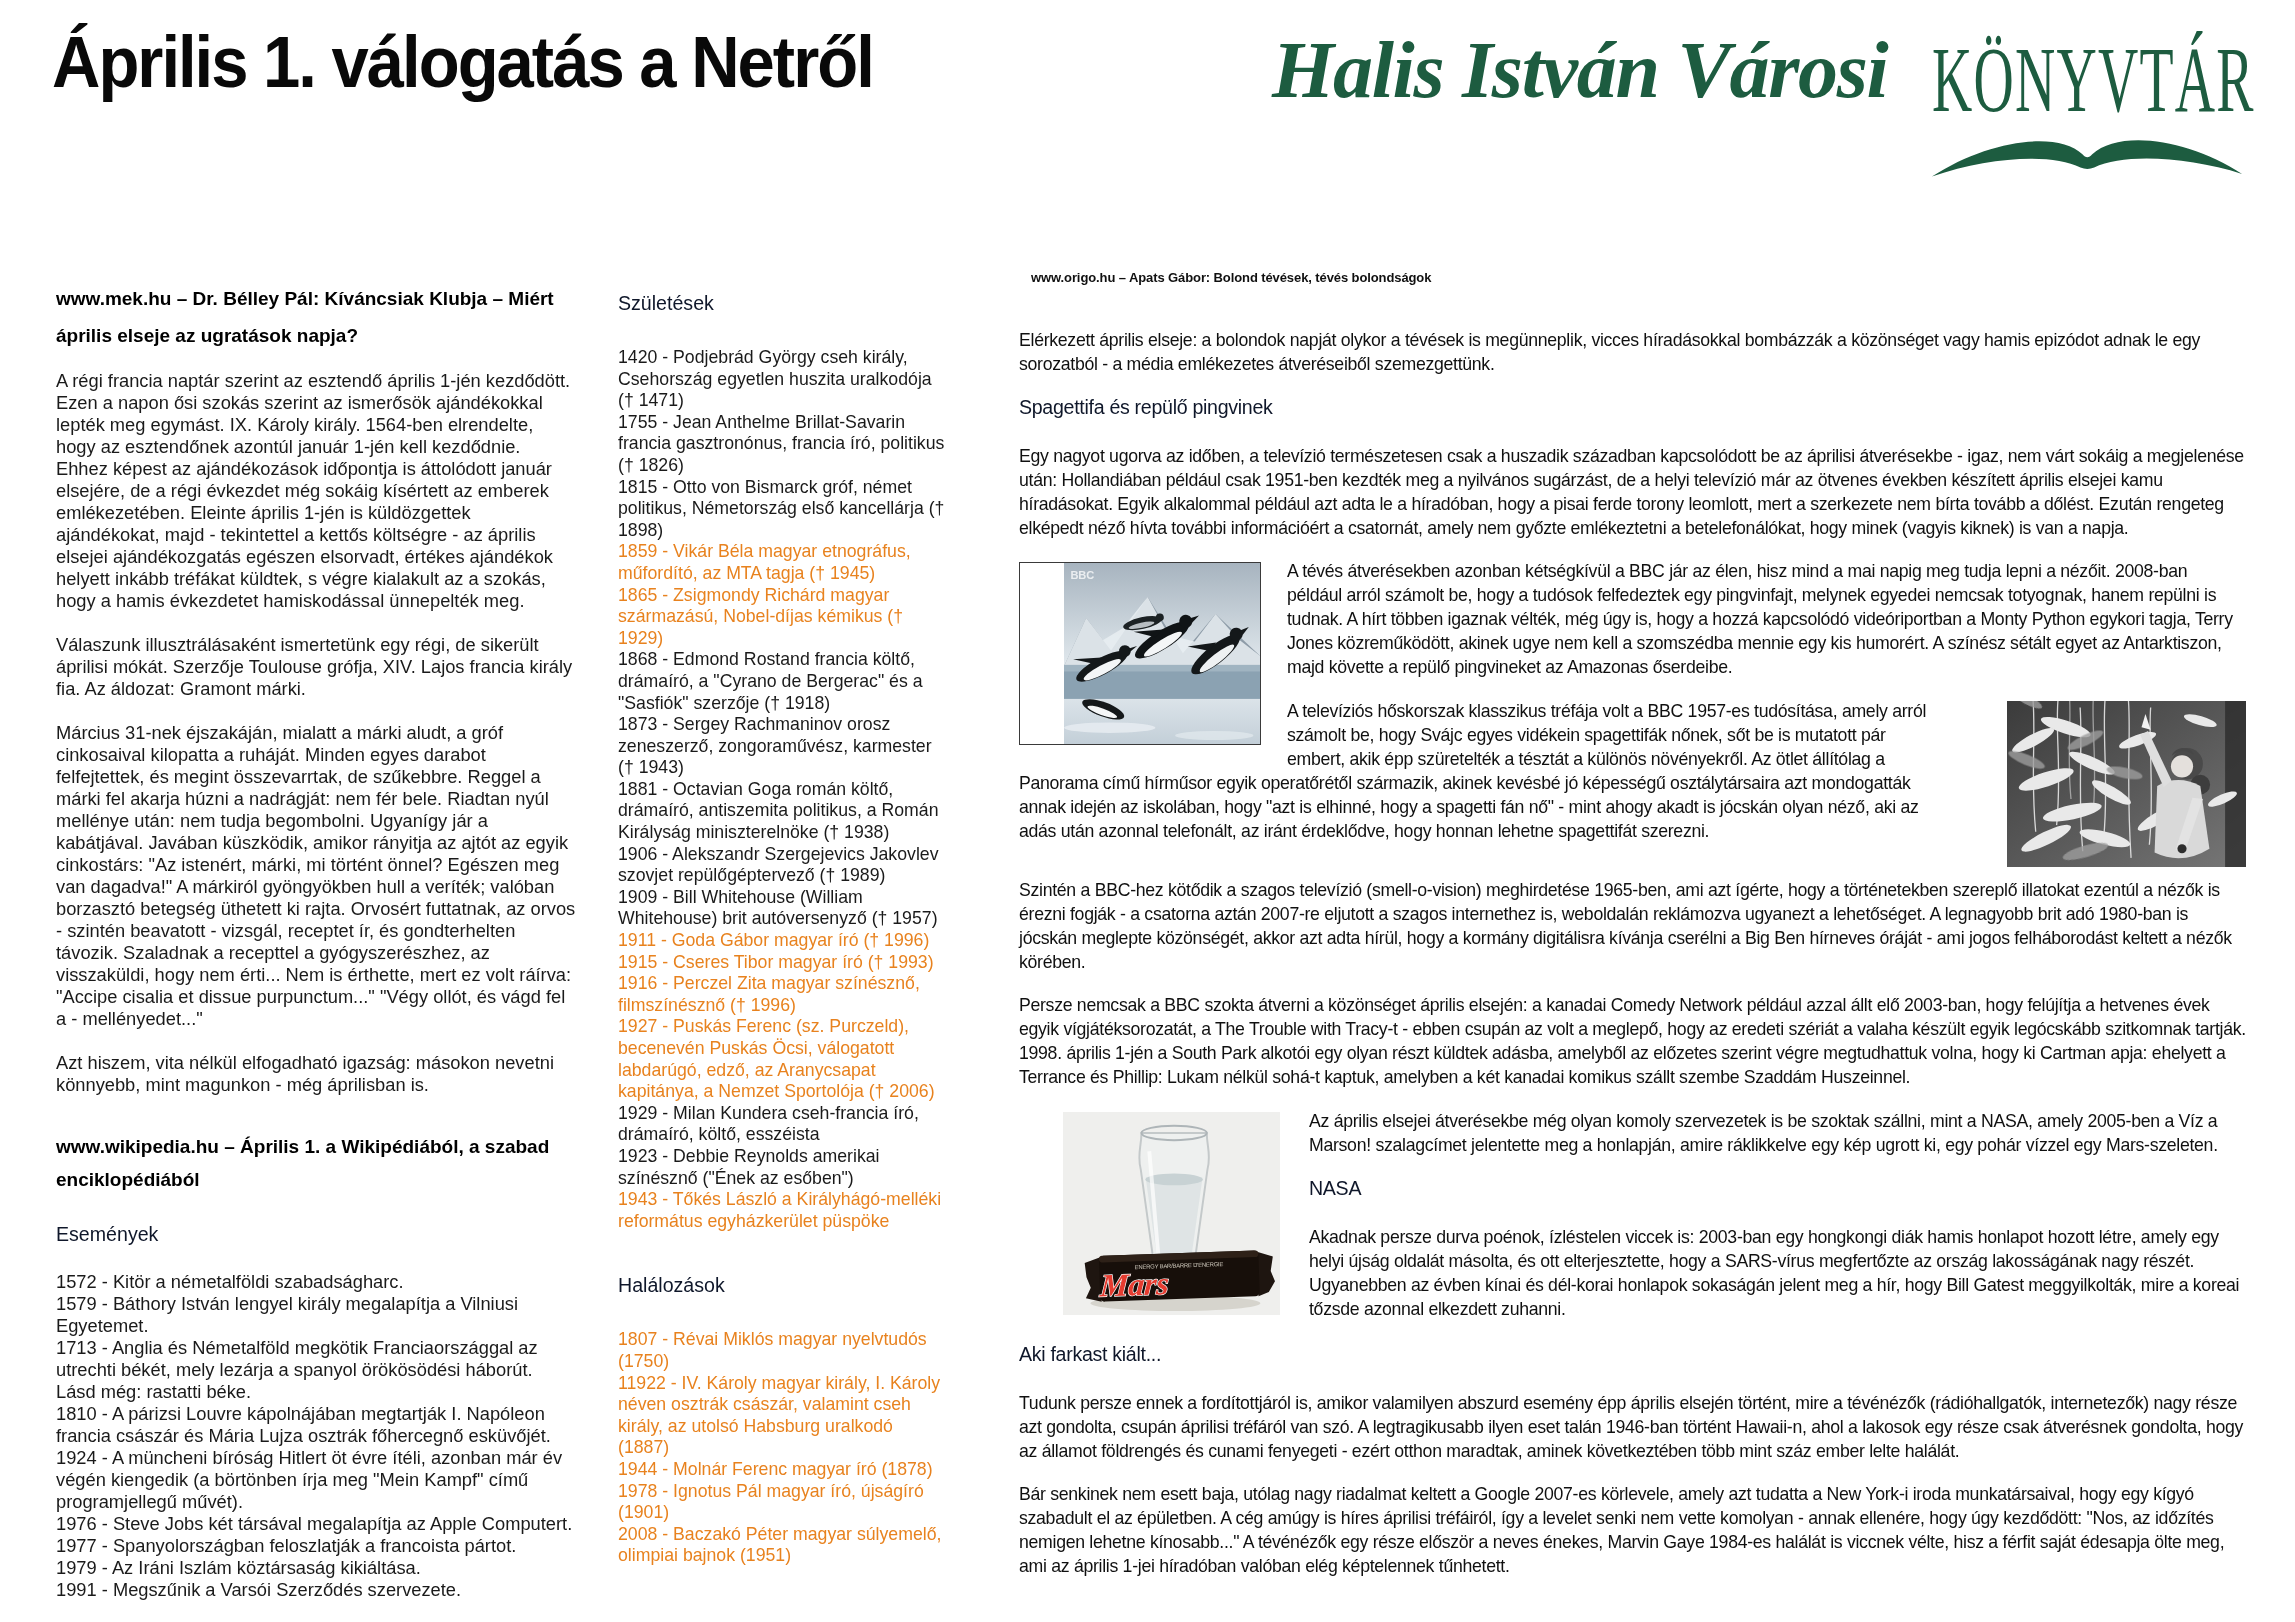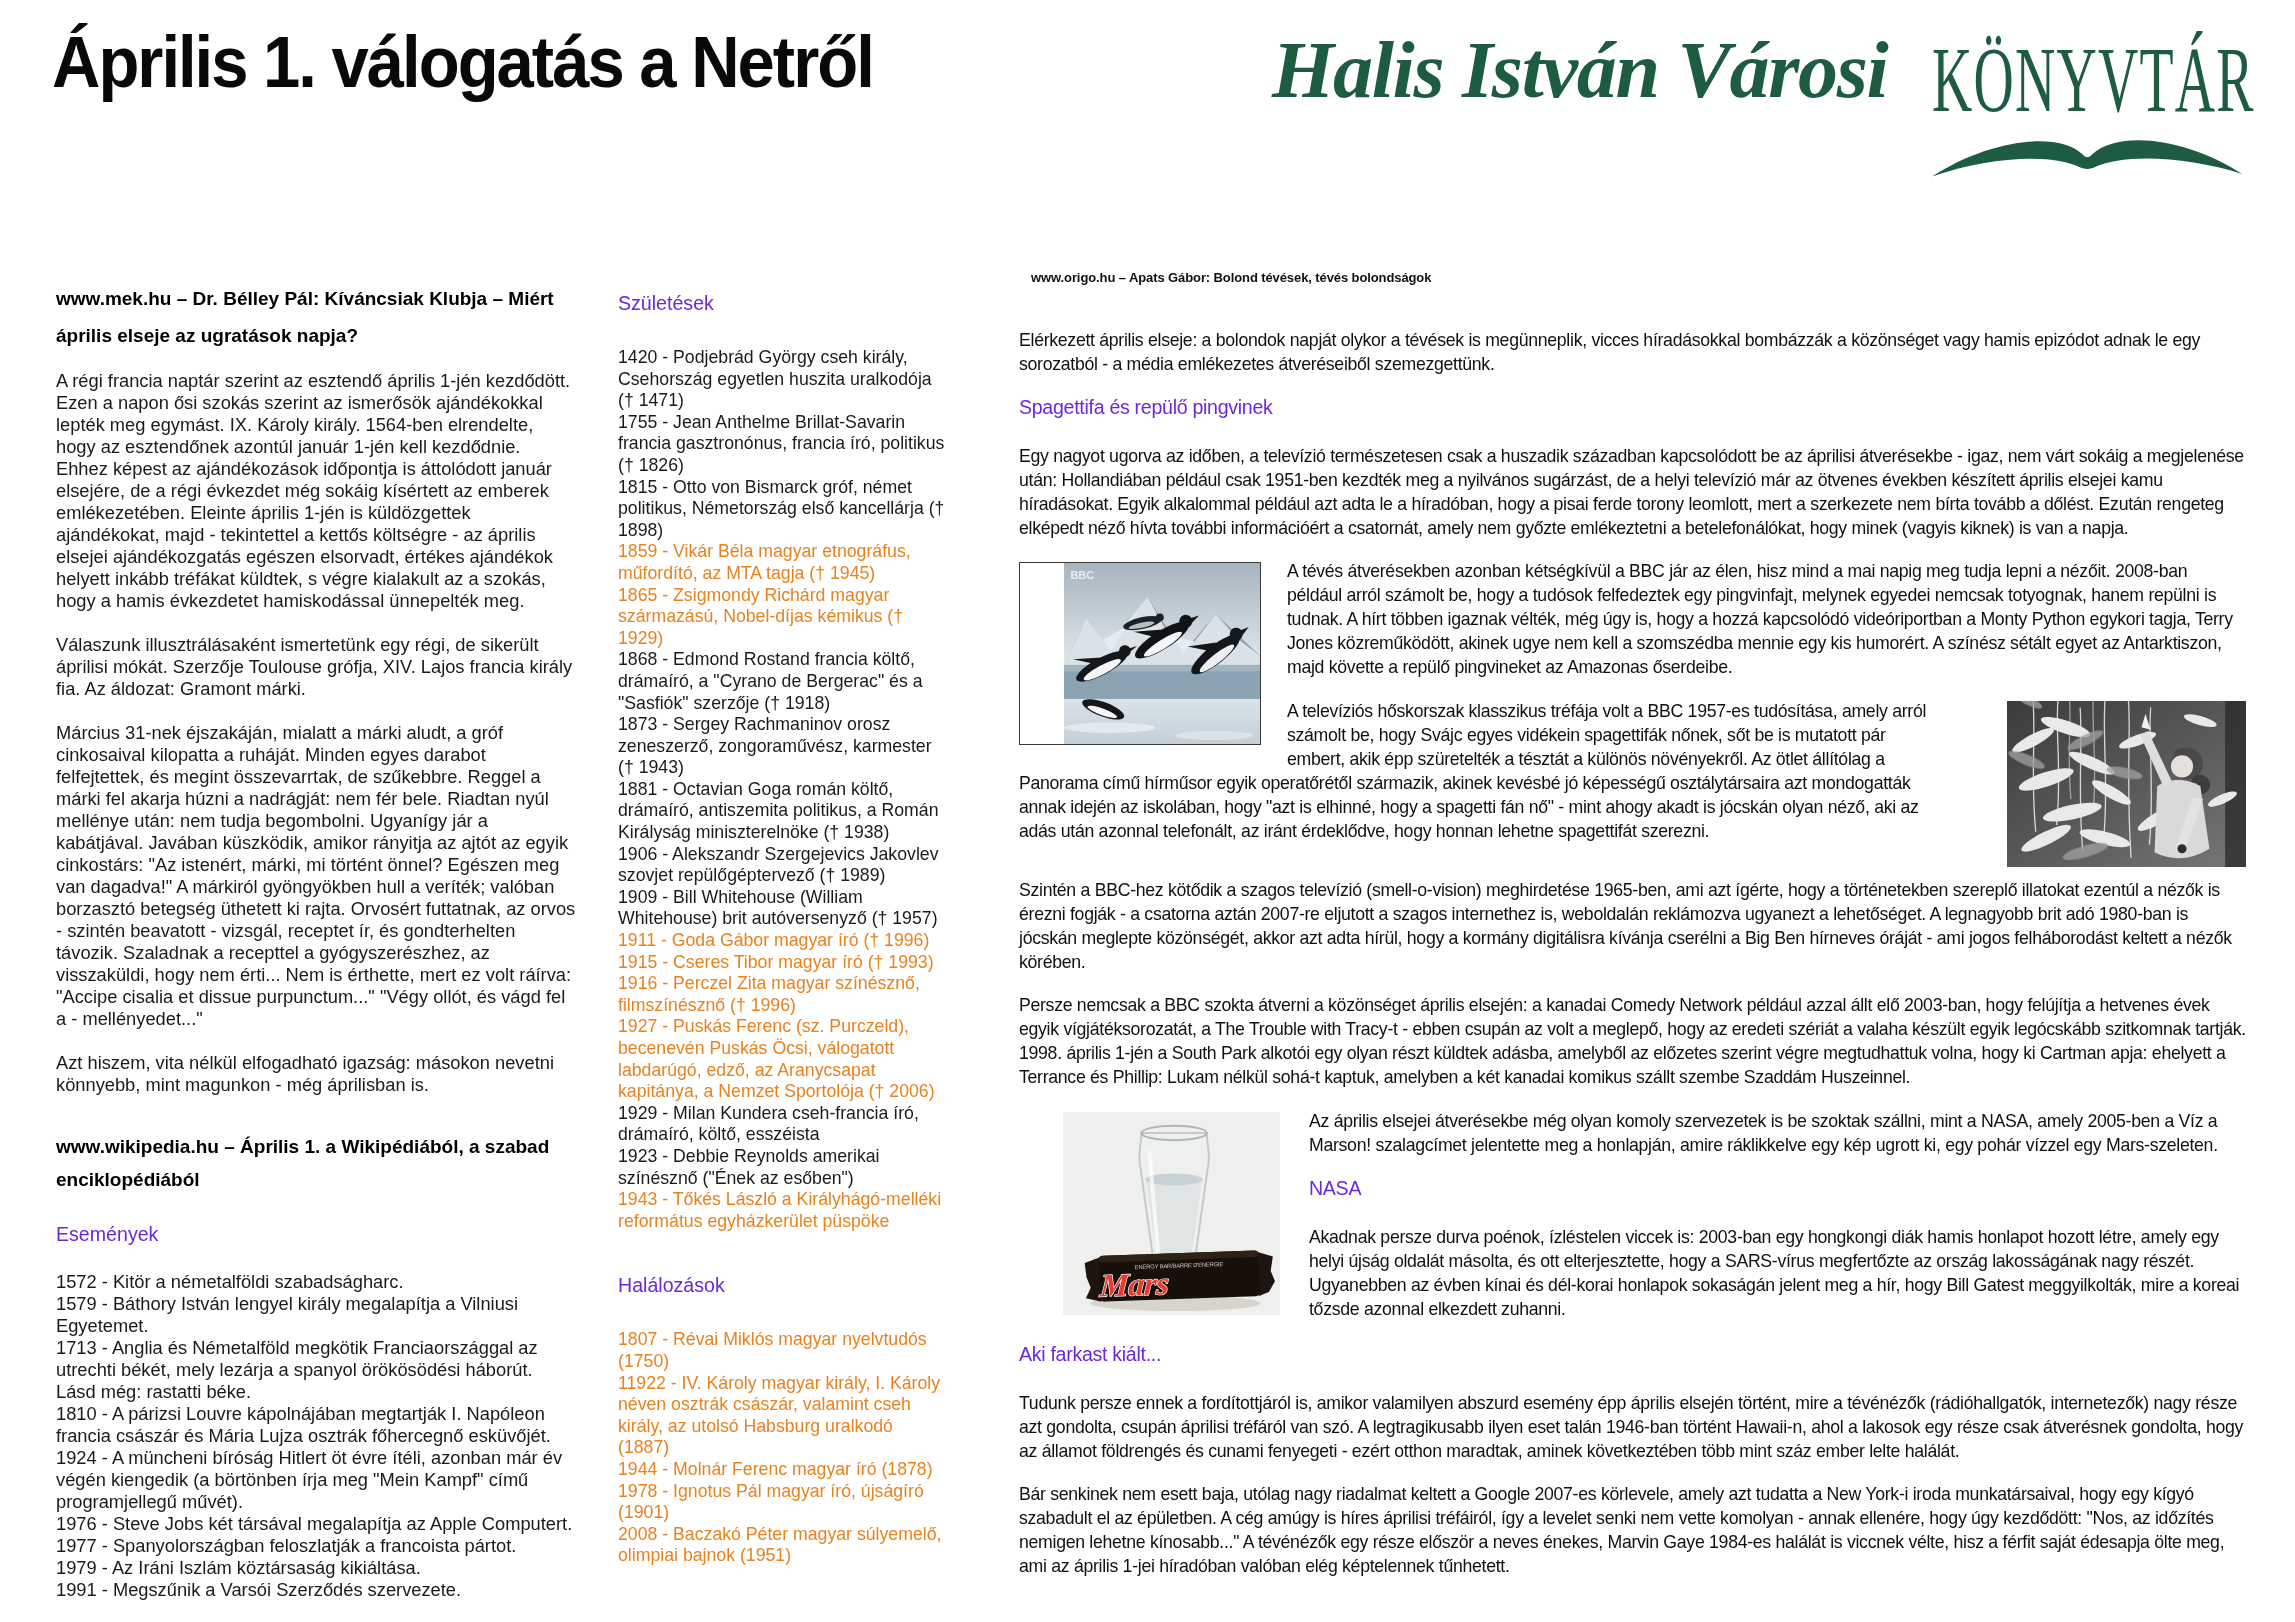--- a/index.html
+++ b/index.html
@@ -28,21 +28,21 @@
   
   .col{position:absolute;}
   .col1{left:56px;top:280px;width:520px;font-size:18.3px;line-height:22px;}
   .col2{left:618px;top:292px;width:330px;font-size:17.7px;line-height:21.6px;}
   .col3{left:1019px;top:265px;width:1227px;font-size:17.7px;line-height:24px;letter-spacing:-0.3px;color:#101010;}
   p{margin:0 0 22px 0;}
   .col3 p{margin:0 0 19.6px 0;}
   .h{font-weight:bold;font-size:19px;line-height:37px;margin:0 0 15.7px 0;color:#000;}
   .h2sp{line-height:33px;margin:34px 0 27.5px 0;}
   .origo{font-weight:bold;font-size:13px;line-height:26px;margin:0 0 37px 12px;letter-spacing:-0.1px;}
-  .subtitle{font-size:19.6px;color:#6d28d9;margin:2.6px 0 26px 0;line-height:22px;}
+  .subtitle{font-size:19.6px;color:#0f172a;margin:2.6px 0 26px 0;line-height:22px;}
   .col2 .subtitle{margin:0 0 33px 0;}
   .col2 .deaths-title{margin-top:42px;}
   .list p{margin:0;}
   .hl{color:#E8821E;}
   .clr{clear:both;}
   
   .ph{display:block;padding-left:44px;}
   .ph-penguin{float:left;width:196px;height:181px;margin:2.6px 26px 10.5px 0;border:1.3px solid #3a3a3a;box-sizing:content-box;}
   .ph-spag{float:right;width:239px;height:166px;margin:2.6px 0 10.5px 27.5px;}
   .ph-glass{float:left;width:217px;height:203px;margin:2.6px 29px 9.2px 0;}

